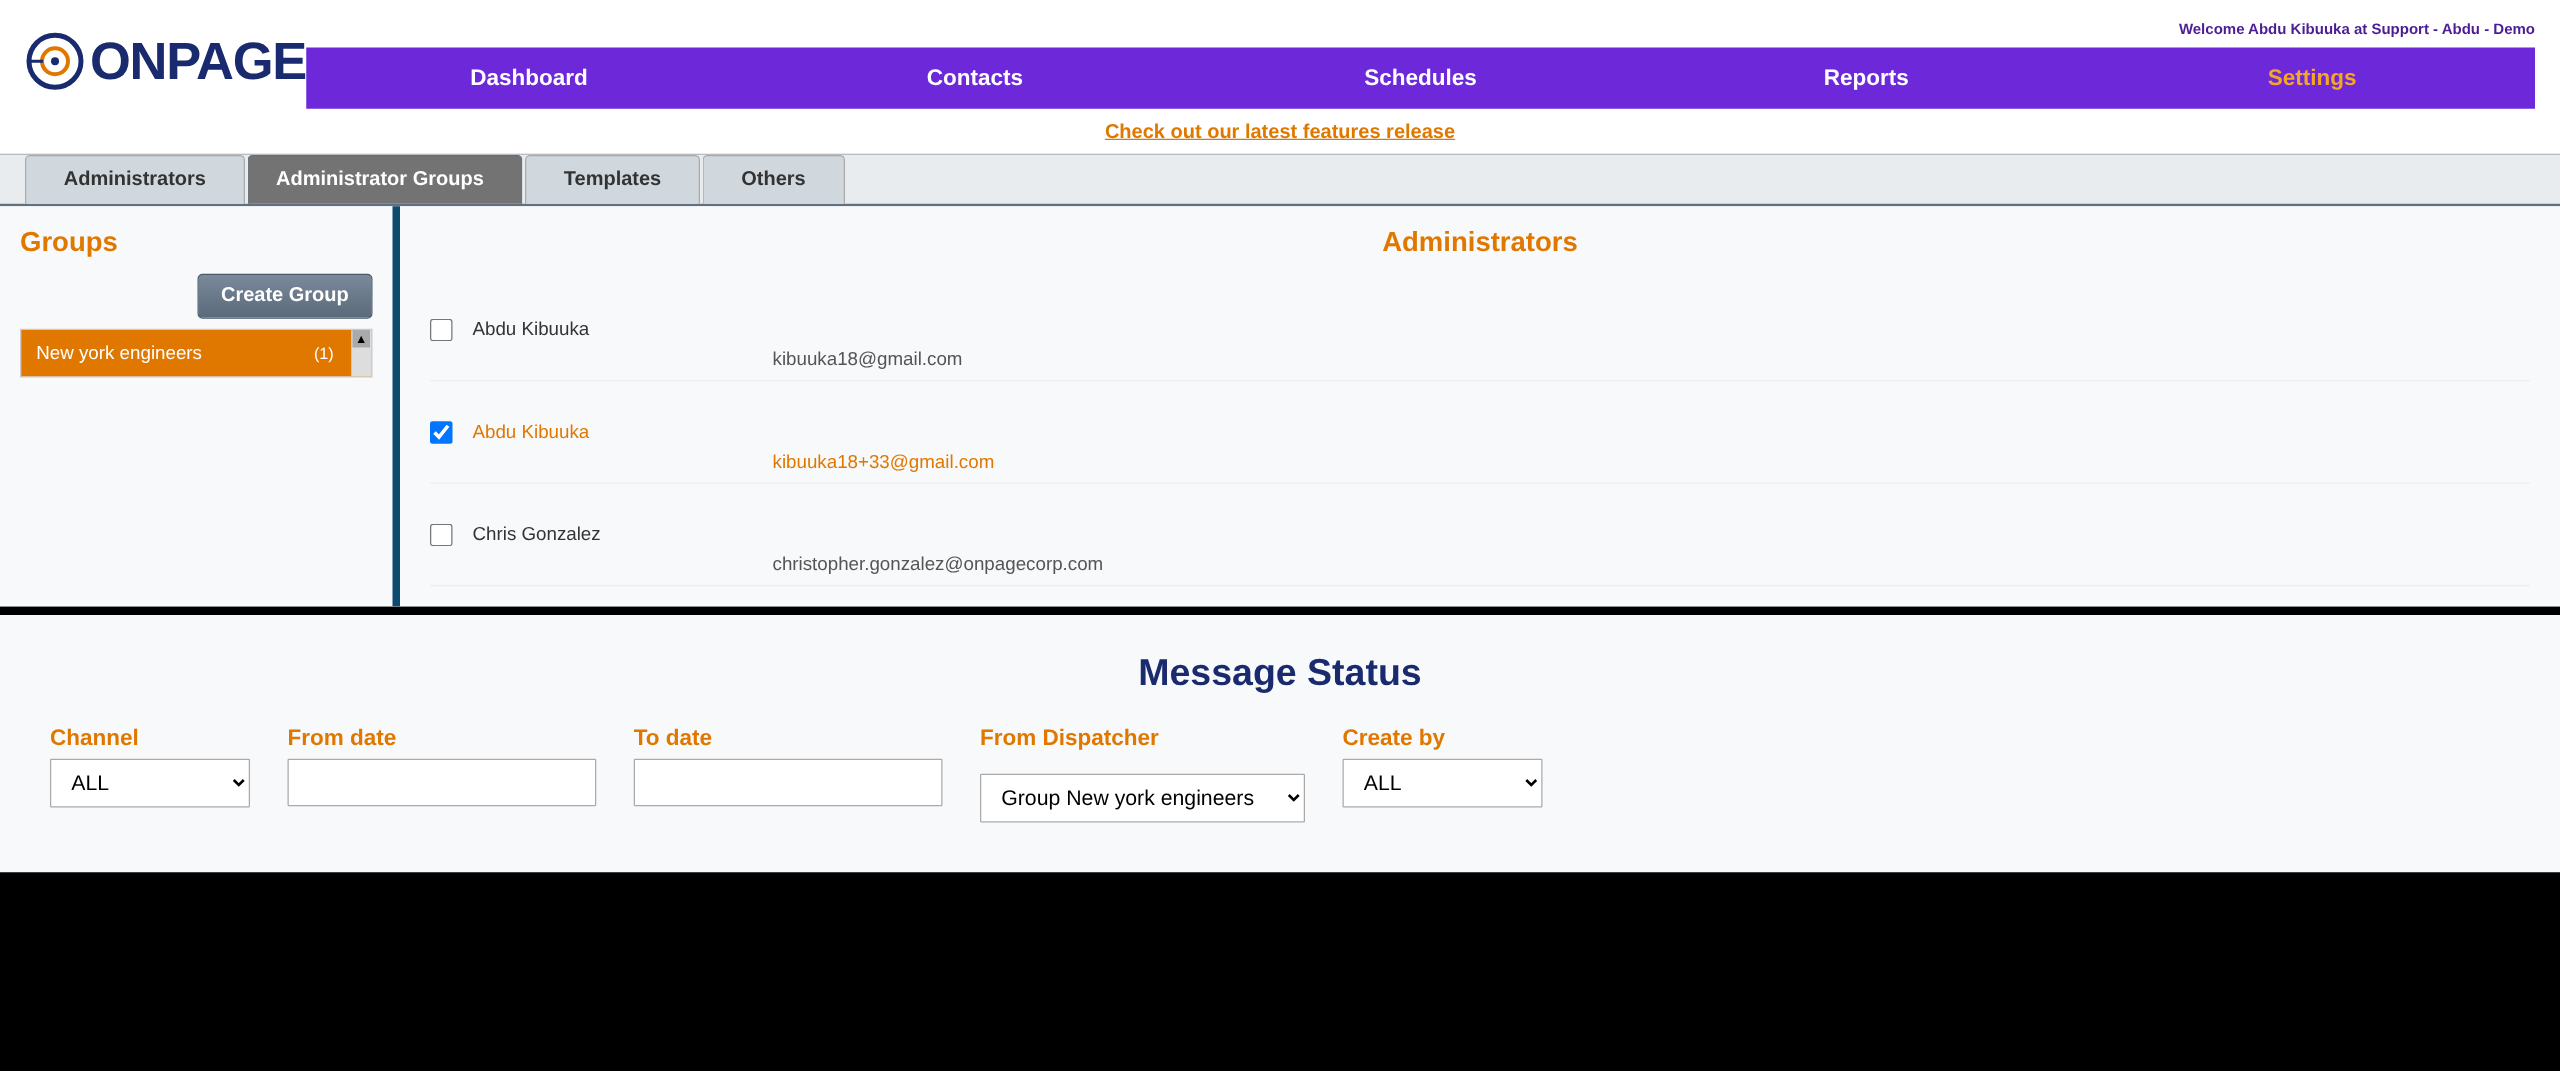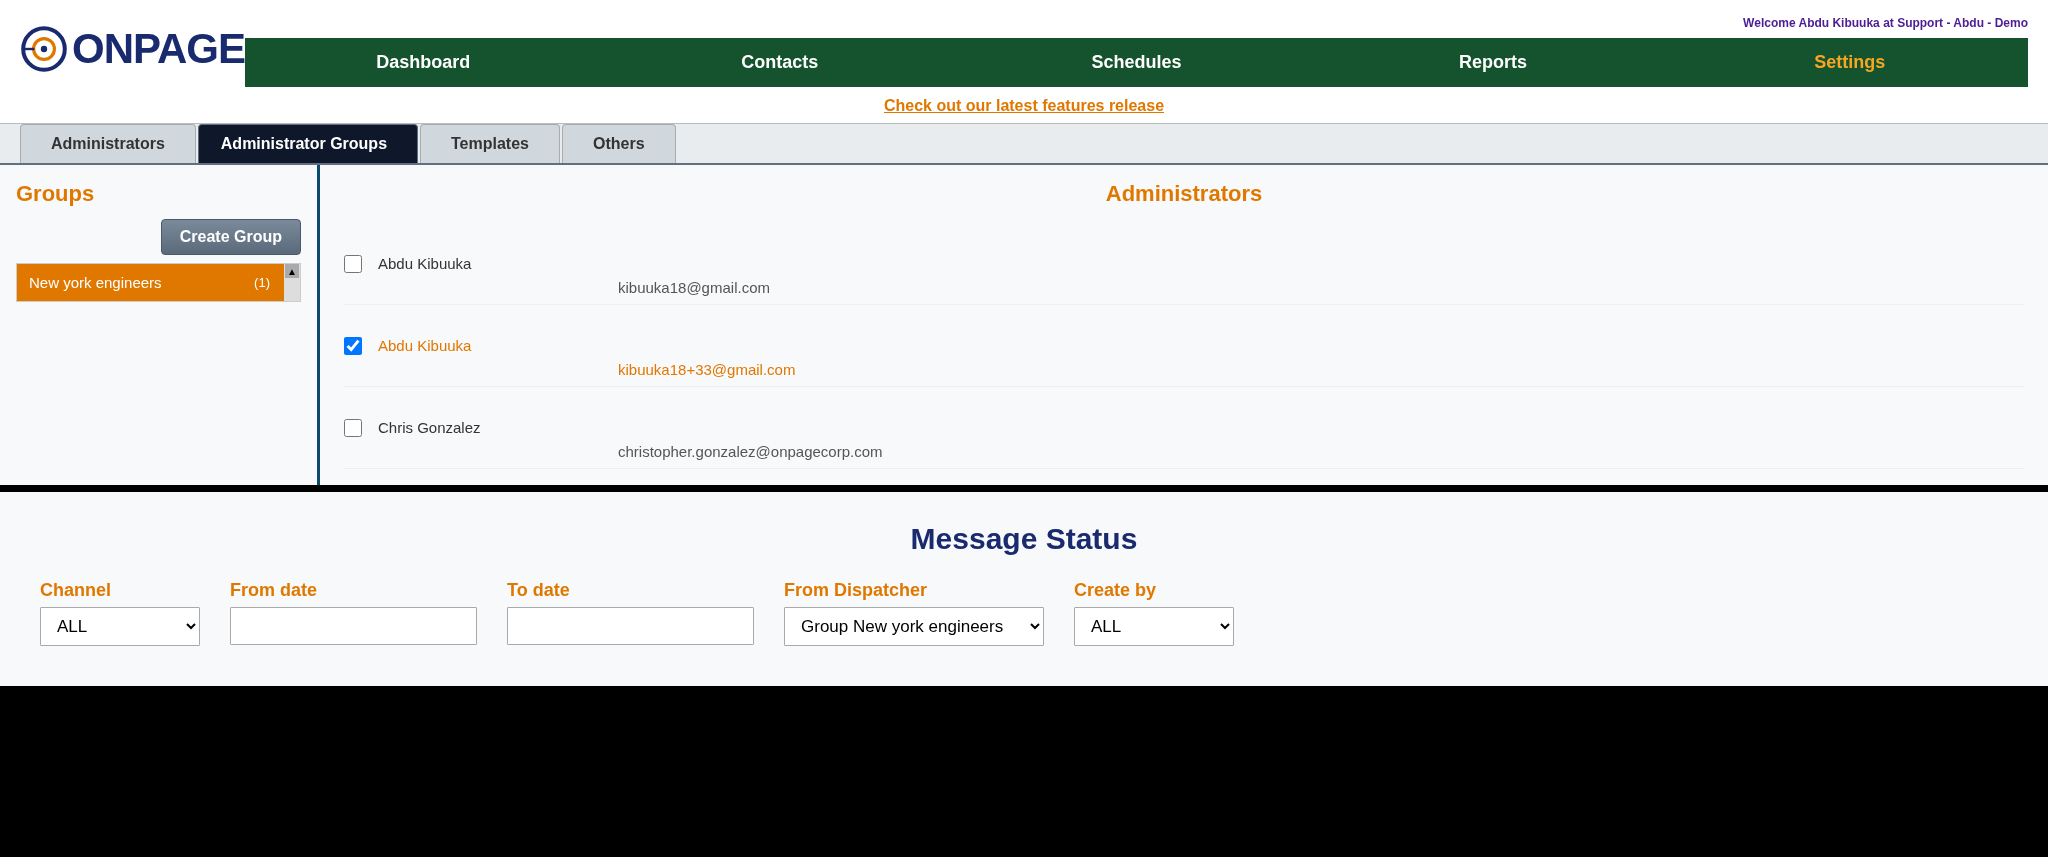--- a/index.html
+++ b/index.html
@@ -43,21 +43,21 @@
 
     .welcome-text {
       text-align: right;
       font-size: 12px;
       font-weight: bold;
       color: #4c1d95;
       padding: 6px 0 8px 0;
     }
 
     .nav-bar {
-      background: #14532d;
+      background: #6d28d9;
       display: flex;
       align-items: stretch;
     }
 
     .nav-item {
       flex: 1;
       padding: 14px 10px;
       text-align: center;
       color: #fff;
       font-weight: bold;
@@ -98,40 +98,40 @@
       cursor: pointer;
       border: 1px solid #aaa;
       border-bottom: none;
       background: #d0d8de;
       color: #333;
       margin-right: 2px;
       border-radius: 4px 4px 0 0;
     }
 
     .tab.active {
-      background: #0f172a;
+      background: #737373;
       color: #fff;
       border-color: #607080;
       padding-left: 22px;
     }
 
     
     .main-content {
       background: #f0f2f4;
       display: flex;
       min-height: 220px;
       border-top: 2px solid #607080;
     }
 
     
     .groups-panel {
       width: 320px;
       min-width: 320px;
       padding: 16px;
-      border-right: 3px solid #0c4a6e;
+      border-right: 6px solid #0c4a6e;
       background: #f8f9fa;
     }
 
     .groups-title {
       color: #e07800;
       font-size: 22px;
       font-weight: bold;
       margin-bottom: 12px;
     }
 
@@ -287,20 +287,21 @@
       padding: 8px 12px;
       border: 1px solid #aaa;
       border-radius: 1px;
       background: #fff;
       min-width: 120px;
       cursor: pointer;
     }
 
     .filter-select.wide {
       min-width: 260px;
+      margin-top: 12px;
     }
 
     .filter-select.medium {
       min-width: 160px;
     }
 
     .filter-input {
       min-width: 180px;
     }
   </style>

